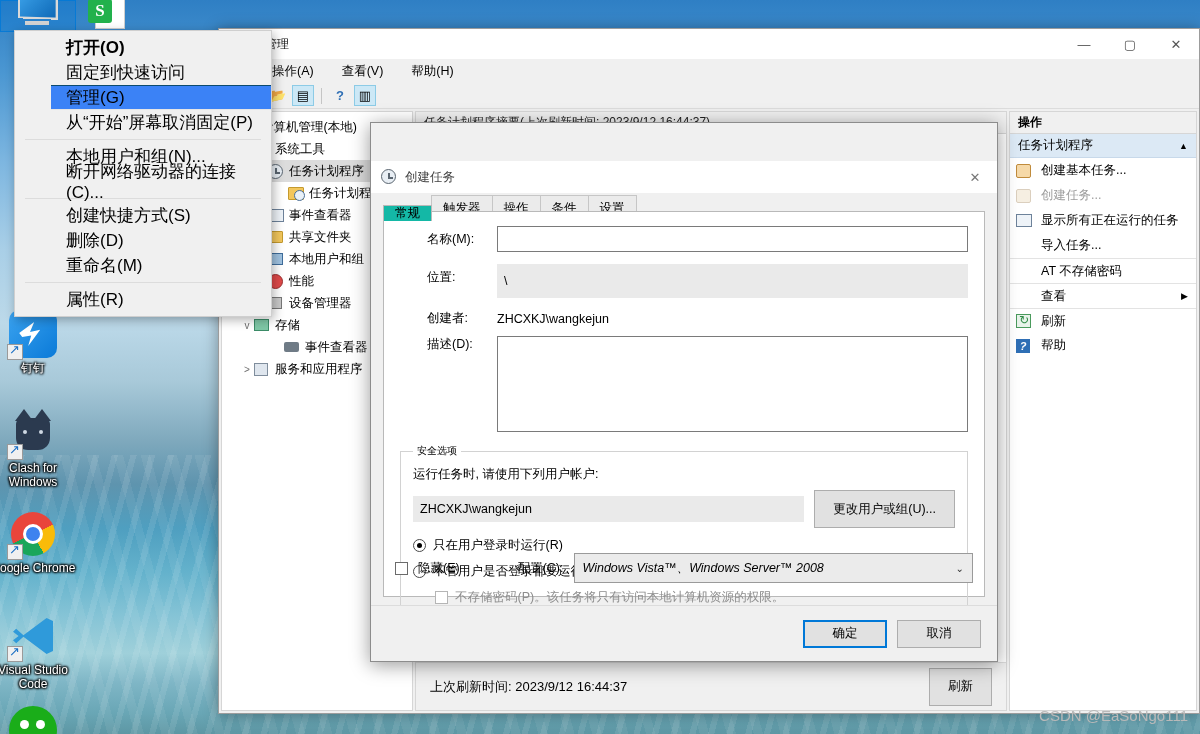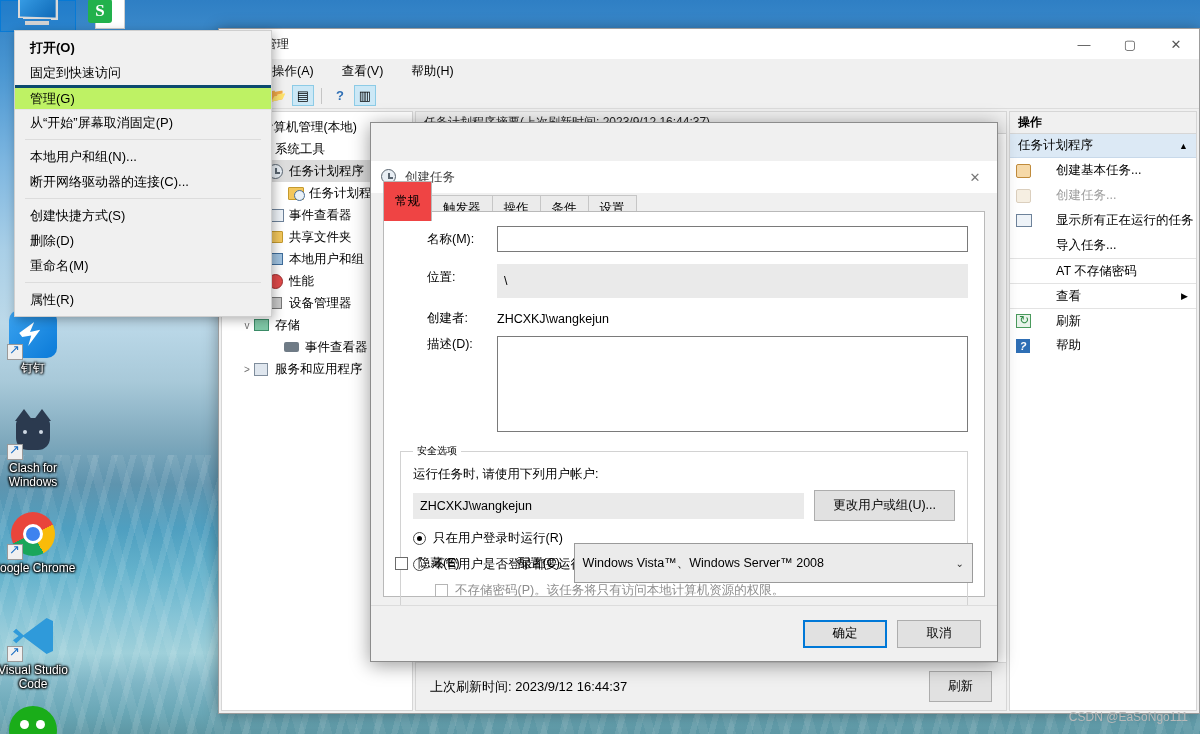--- a/index.html
+++ b/index.html
@@ -135,48 +135,48 @@
   .trow.sel{ background:#dcdcdc; }
 
   #center{ flex:1; margin:2px; background:#fff; border:1px solid #d6d6d6; position:relative; overflow:hidden;}
   #centerhead{ background:#f0f0f0; border-bottom:1px solid #d6d6d6; height:22px;
     display:flex; align-items:center; padding-left:8px; font-size:12px; color:#222;}
   #centerbody{ position:absolute; top:22px; left:0; right:0; bottom:0; background:#fff; }
   .faded-line{ position:absolute; left:14px; font-size:12.5px; color:#2b2b2b; opacity:.85; white-space:nowrap;}
   #refreshbar{ position:absolute; left:0; right:0; bottom:0; height:48px; background:#f0f0f0;
     border-top:1px solid #dcdcdc; display:flex; align-items:center; justify-content:space-between;
     padding:0 14px; }
-  .btn{ background:#e1e1e1; border:1px solid #adadad; height:31px; padding:10px 18px; font-size:12.5px;
+  .btn{ background:#e1e1e1; border:1px solid #adadad; height:38px; padding:10px 18px; font-size:12.5px;
     display:flex;align-items:center;justify-content:center; }
 
   
   #actions{ width:188px; margin:2px 2px 2px 0; background:#fff; border:1px solid #d6d6d6; font-size:12.5px;}
   #actions .hd{ height:22px; background:#f0f0f0; border-bottom:1px solid #d6d6d6;
     display:flex;align-items:center; padding-left:8px; font-weight:bold; font-size:12px;}
   #actions .grp{ height:24px; background:#dce9f5; display:flex; align-items:center;
     padding:0 8px; justify-content:space-between; border-bottom:1px solid #c8d9ea;}
-  .arow{ height:25px; display:flex; align-items:center; padding-left:6px; gap:22px; }
+  .arow{ height:25px; display:flex; align-items:center; padding-left:6px; gap:7px; }
   .arow .ic{ width:18px; height:16px; position:relative; flex:0 0 18px; }
   .arow.disabled{ color:#9d9d9d; }
   .arow.sep{ border-top:1px solid #e3e3e3; }
   .arow .sub{ margin-left:auto; margin-right:8px; font-size:9px; }
 
   
   #dlg{ position:absolute; left:370px; top:122px; width:628px; height:540px;
     background:#f0f0f0; border:1px solid #8c8c8c; box-shadow:0 3px 18px rgba(0,0,0,.4); }
   #dlghead{ height:32px; background:#fff; display:flex; align-items:center; position:relative;margin-top:38px; }
   #dlghead .ic{ margin-left:10px; width:16px;height:16px; position:relative; }
   #dlghead .t{ margin-left:8px; font-size:12.5px; color:#444; }
   #dlghead .x{ position:absolute; right:0; top:0; width:44px;height:32px;
     display:flex;align-items:center;justify-content:center; color:#777; }
 
   #tabs{ display:flex; padding-left:12px; height:28px; align-items:flex-end; background:#f0f0f0; }
   .tab{ height:26px; min-width:46px; padding:0 11px; display:flex;align-items:center;justify-content:center;
     font-size:12.5px; border:1px solid #c6c6c6; border-bottom:none; background:#ebebeb; margin-right:-1px;}
-  .tab.active{ background:#ef4444; height:40px; position:relative; z-index:3; border-color:#b9b9b9;margin-top:20px; }
+  .tab.active{ background:#14b8a6; height:16px; position:relative; z-index:3; border-color:#b9b9b9;margin-top:20px; }
 
   #tabpane{ position:absolute; left:12px; right:12px; top:88px; bottom:64px; background:#fff;
     border:1px solid #b9b9b9; padding:14px 16px; }
 
   .frow{ display:flex; align-items:center; margin-bottom:12px; }
   .flab{ width:70px; font-size:12.5px; flex:0 0 70px;margin-left:27px; }
   .inp{ flex:1; height:26px; border:1px solid #7a7a7a; background:#fff; padding:0 6px; font-size:12.5px;
     display:flex; align-items:center; }
   .inp.ro{ background:#eaeaea; border-color:#eaeaea; }
   .ta{ flex:1; height:96px; border:1px solid #7a7a7a; background:#fff; }
@@ -186,37 +186,37 @@
 
   .ckrow{ display:flex; align-items:center; gap:7px; margin:9px 0; font-size:12.5px; }
   .cbx{ width:13px;height:13px; border:1px solid #6b6b6b; background:#fff; flex:0 0 13px; }
   .cbx.dim{ border-color:#b5b5b5; }
   .rdo{ width:13px;height:13px; border:1px solid #4a4a4a; border-radius:50%; background:#fff;
     flex:0 0 13px; position:relative; }
   .rdo.on:after{ content:""; position:absolute; left:3px;top:3px; width:5px;height:5px;border-radius:50%;
     background:#000; }
   #hidrow{ position:absolute; left:24px; right:24px; bottom:78px; display:flex; align-items:center; gap:10px;
     font-size:12.5px; }
-  .sel2{ flex:1; height:40px; background:#ebebeb; border:1px solid #9a9a9a; display:flex; align-items:center;
-    padding:0 8px; font-size:12.5px; position:relative; }
+  .sel2{ flex:1; height:30px; background:#ebebeb; border:1px solid #9a9a9a; display:flex; align-items:center;
+    padding:0 8px; font-size:12.5px; position:relative;font-style:italic; }
   .sel2 .chev{ position:absolute; right:8px; font-size:10px; color:#333; }
 
   #dlgfoot{ position:absolute; left:0; right:0; bottom:0; height:56px; background:#f0f0f0;
     border-top:1px solid #dcdcdc; display:flex; align-items:center; justify-content:flex-end; gap:10px;
     padding-right:16px; }
   .dbtn{ width:84px;height:28px; background:#e1e1e1; border:1px solid #adadad; font-size:12.5px;
     display:flex;align-items:center;justify-content:center; }
   .dbtn.def{ border:2px solid #0078d7; background:#e1e1e1; }
 
   
   #ctx{ position:absolute; left:14px; top:30px; width:258px; background:#f0f0f0;
     border:1px solid #cfcfcf; box-shadow:2px 3px 10px rgba(0,0,0,.3); padding:4px 0; z-index:50; }
-  .ci{ height:25px; display:flex; align-items:center; padding-left:15px; font-size:13px; }
+  .ci{ height:25px; display:flex; align-items:center; padding-left:15px; font-size:17px;margin-left:36px; }
   .ci.bold{ font-weight:bold; }
-  .ci.hl{ background:#bef264; border-top:3px solid #0c4a6e; border-bottom:1px solid #e6e6e6; }
+  .ci.hl{ background:#3b82f6; border-top:1px solid #0c4a6e; border-bottom:1px solid #e6e6e6; }
   .csep{ height:1px; background:#dcdcdc; margin:4px 10px; }
 
   
   .i-clock{ width:15px;height:15px;border-radius:50%;border:1.6px solid #5a6570; position:relative;
     background:#e8eef4; }
   .i-clock:after{ content:""; position:absolute; left:6px; top:3px; width:1.6px;height:5px;background:#5a6570;}
   .i-clock:before{ content:""; position:absolute; left:6px; top:7px; width:5px;height:1.6px;background:#5a6570;}
   .i-folderclock{ width:16px;height:13px;background:#f3c75c;border:1px solid #c49a2e;border-radius:1px;
     position:relative; }
   .i-folderclock:after{ content:""; position:absolute; right:-2px;bottom:-2px;width:9px;height:9px;
@@ -230,21 +230,21 @@
   .i-serv{ width:14px;height:13px;background:#dfe6ee;border:1px solid #7f8d9c;}
   .i-green{ width:15px;height:14px;background:#e8f3ea;border:1px solid #4a9a5c; position:relative;}
   .i-green:after{ content:"↻"; position:absolute;left:2px;top:-2px;color:#2e8b45;font-size:12px;}
   .i-help{ width:14px;height:14px;background:#2f6fb5;color:#fff;font-size:11px;text-align:center;
     line-height:14px;font-weight:bold; }
   .i-list{ width:16px;height:13px;background:#eef3f8;border:1px solid #6d829a; }
   .i-warn{ width:15px;height:14px;background:#f7f2e4;border:1px solid #9a8a4f; }
   .i-newtask{ width:15px;height:14px;background:#f6d9a8;border:1px solid #c08b3c;border-radius:2px;}
   .i-newtask2{ width:15px;height:14px;background:#efe2cc;border:1px solid #bfa98a;border-radius:2px;}
 
-  #watermark{ position:absolute; right:12px; bottom:10px; color:#b9b9b9; font-size:12px; }
+  #watermark{ position:absolute; right:12px; bottom:10px; color:#b9b9b9; font-size:15px; }
 </style>
 </head>
 <body>
 
 <div id="desktop"></div>
 
 <div class="sel-box" style="left:0px;top:0px;width:76px;height:32px;"></div>
 
 <div class="dicon" style="left:-6px;top:-14px;">
   <div class="glyph">

